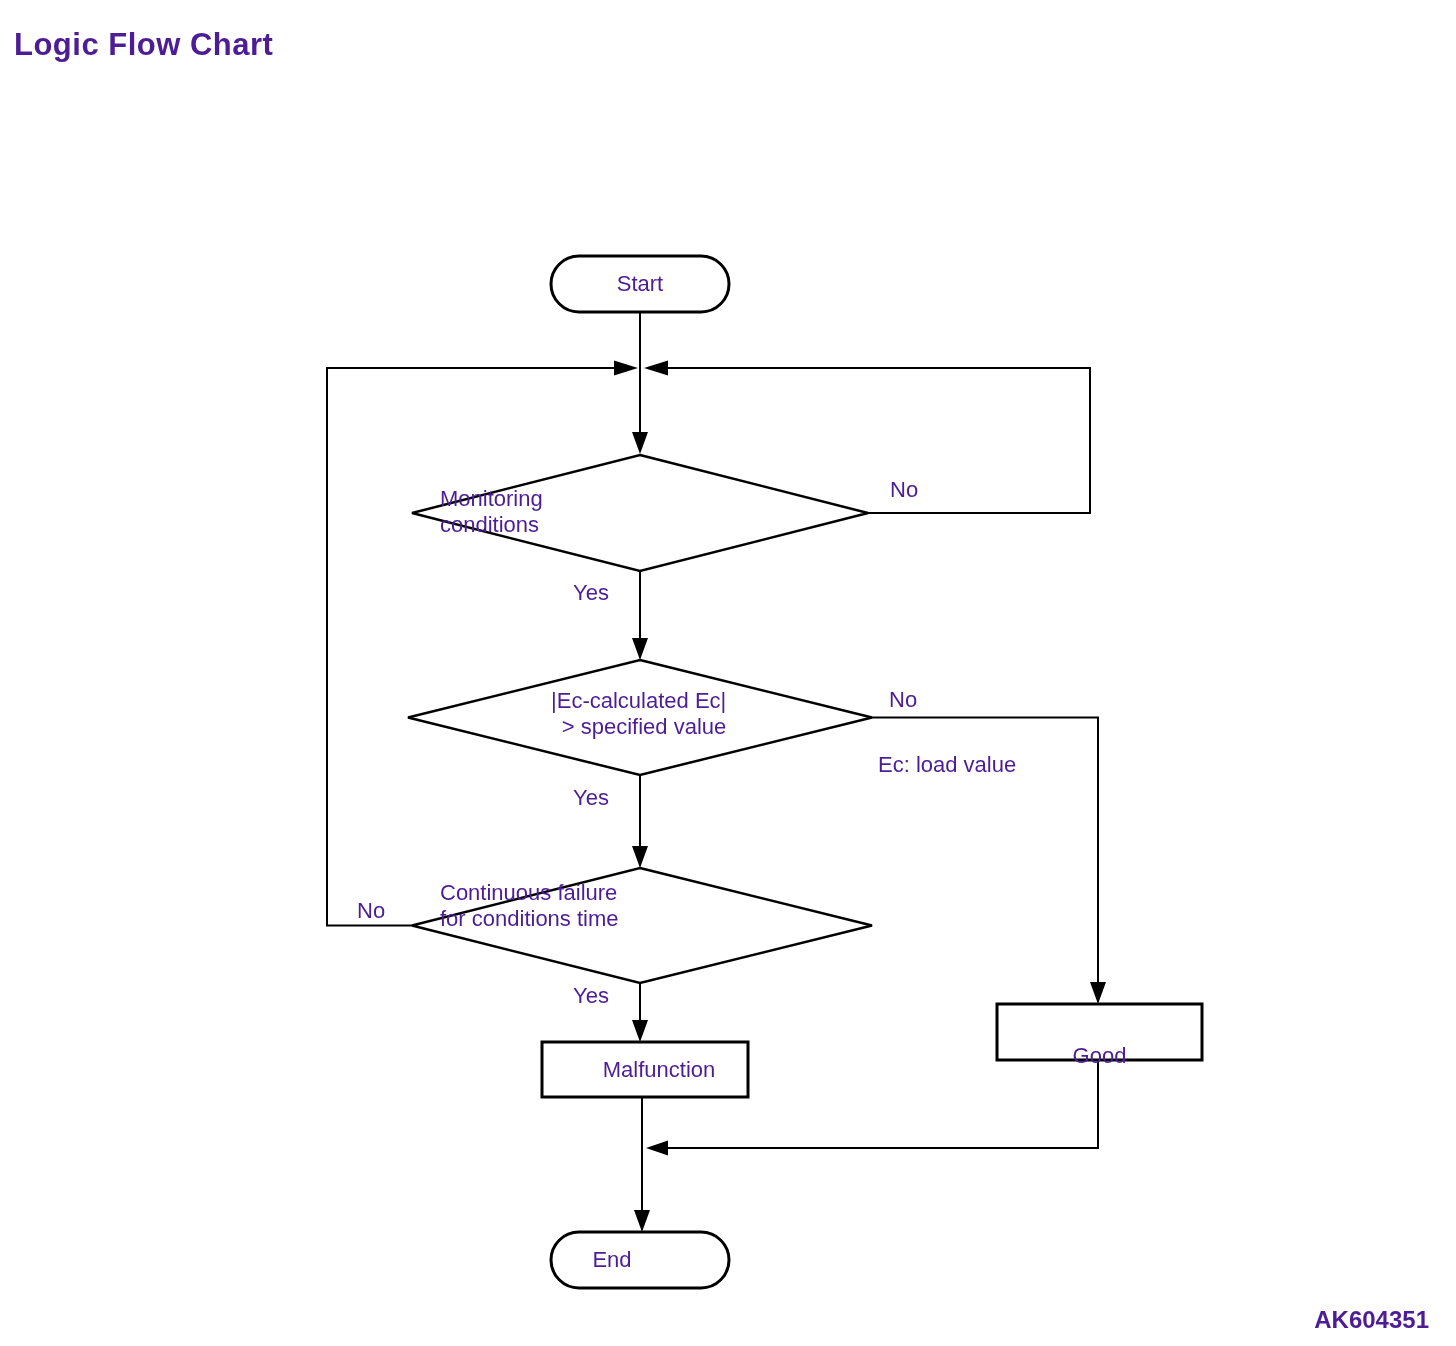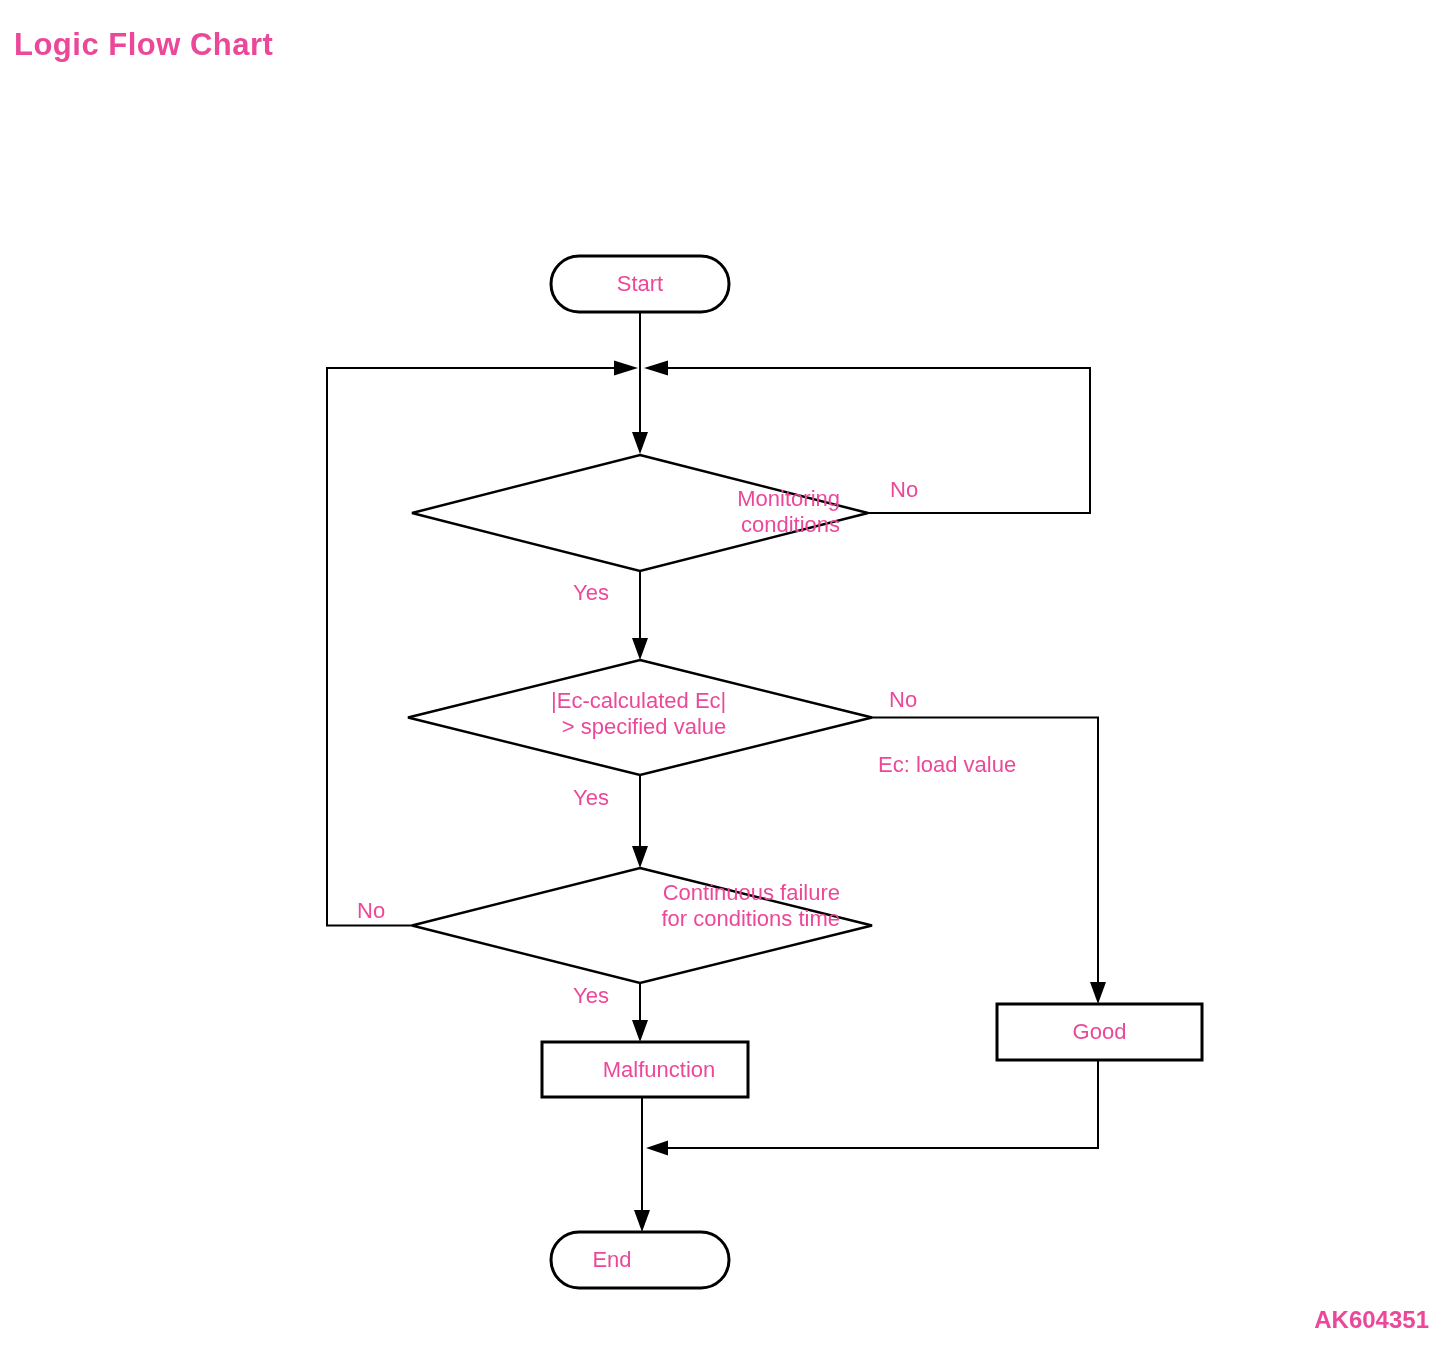--- a/index.html
+++ b/index.html
@@ -6,21 +6,21 @@
     margin: 0;
     padding: 0;
     background: #ffffff;
   }
   .canvas {
     position: relative;
     width: 1456px;
     height: 1346px;
     background: #ffffff;
     font-family: "Liberation Sans", sans-serif;
-    color: #ec4899;
+    color: #4c1d95;
     overflow: hidden;
   }
   .diagram-svg {
     position: absolute;
     left: 0;
     top: 0;
   }
   .page-title {
     position: absolute;
     left: 14px;
@@ -30,21 +30,21 @@
     letter-spacing: 0.5px;
     white-space: nowrap;
   }
   .label {
     position: absolute;
     font-size: 22px;
     line-height: 26px;
     white-space: nowrap;
   }
   .center {
-    text-align: right;
+    text-align: left;
   }
   .box-label {
     display: flex;
     align-items: center;
     justify-content: center;
   }
   .figure-code {
     position: absolute;
     right: 27px;
     top: 1306px;
@@ -116,19 +116,19 @@
 
   <div class="label center" style="left:440px; top:880px; width:400px;">
     <div>Continuous failure</div>
     <div>for conditions time</div>
   </div>
   <div class="label" style="left:357px; top:898px;">No</div>
   <div class="label" style="left:573px; top:983px;">Yes</div>
 
   <div class="label box-label" style="left:542px; top:1042px; width:234px; height:55px;">Malfunction</div>
 
-  <div class="label box-label" style="left:997px; top:1004px; width:205px; height:56px;">Good</div>
+  <div class="label box-label" style="left:997px; top:1028px; width:205px; height:56px;">Good</div>
 
   <div class="label box-label" style="left:523px; top:1232px; width:178px; height:56px;">End</div>
 
   <div class="figure-code">AK604351</div>
 
 </div>
 
 </body></html>

